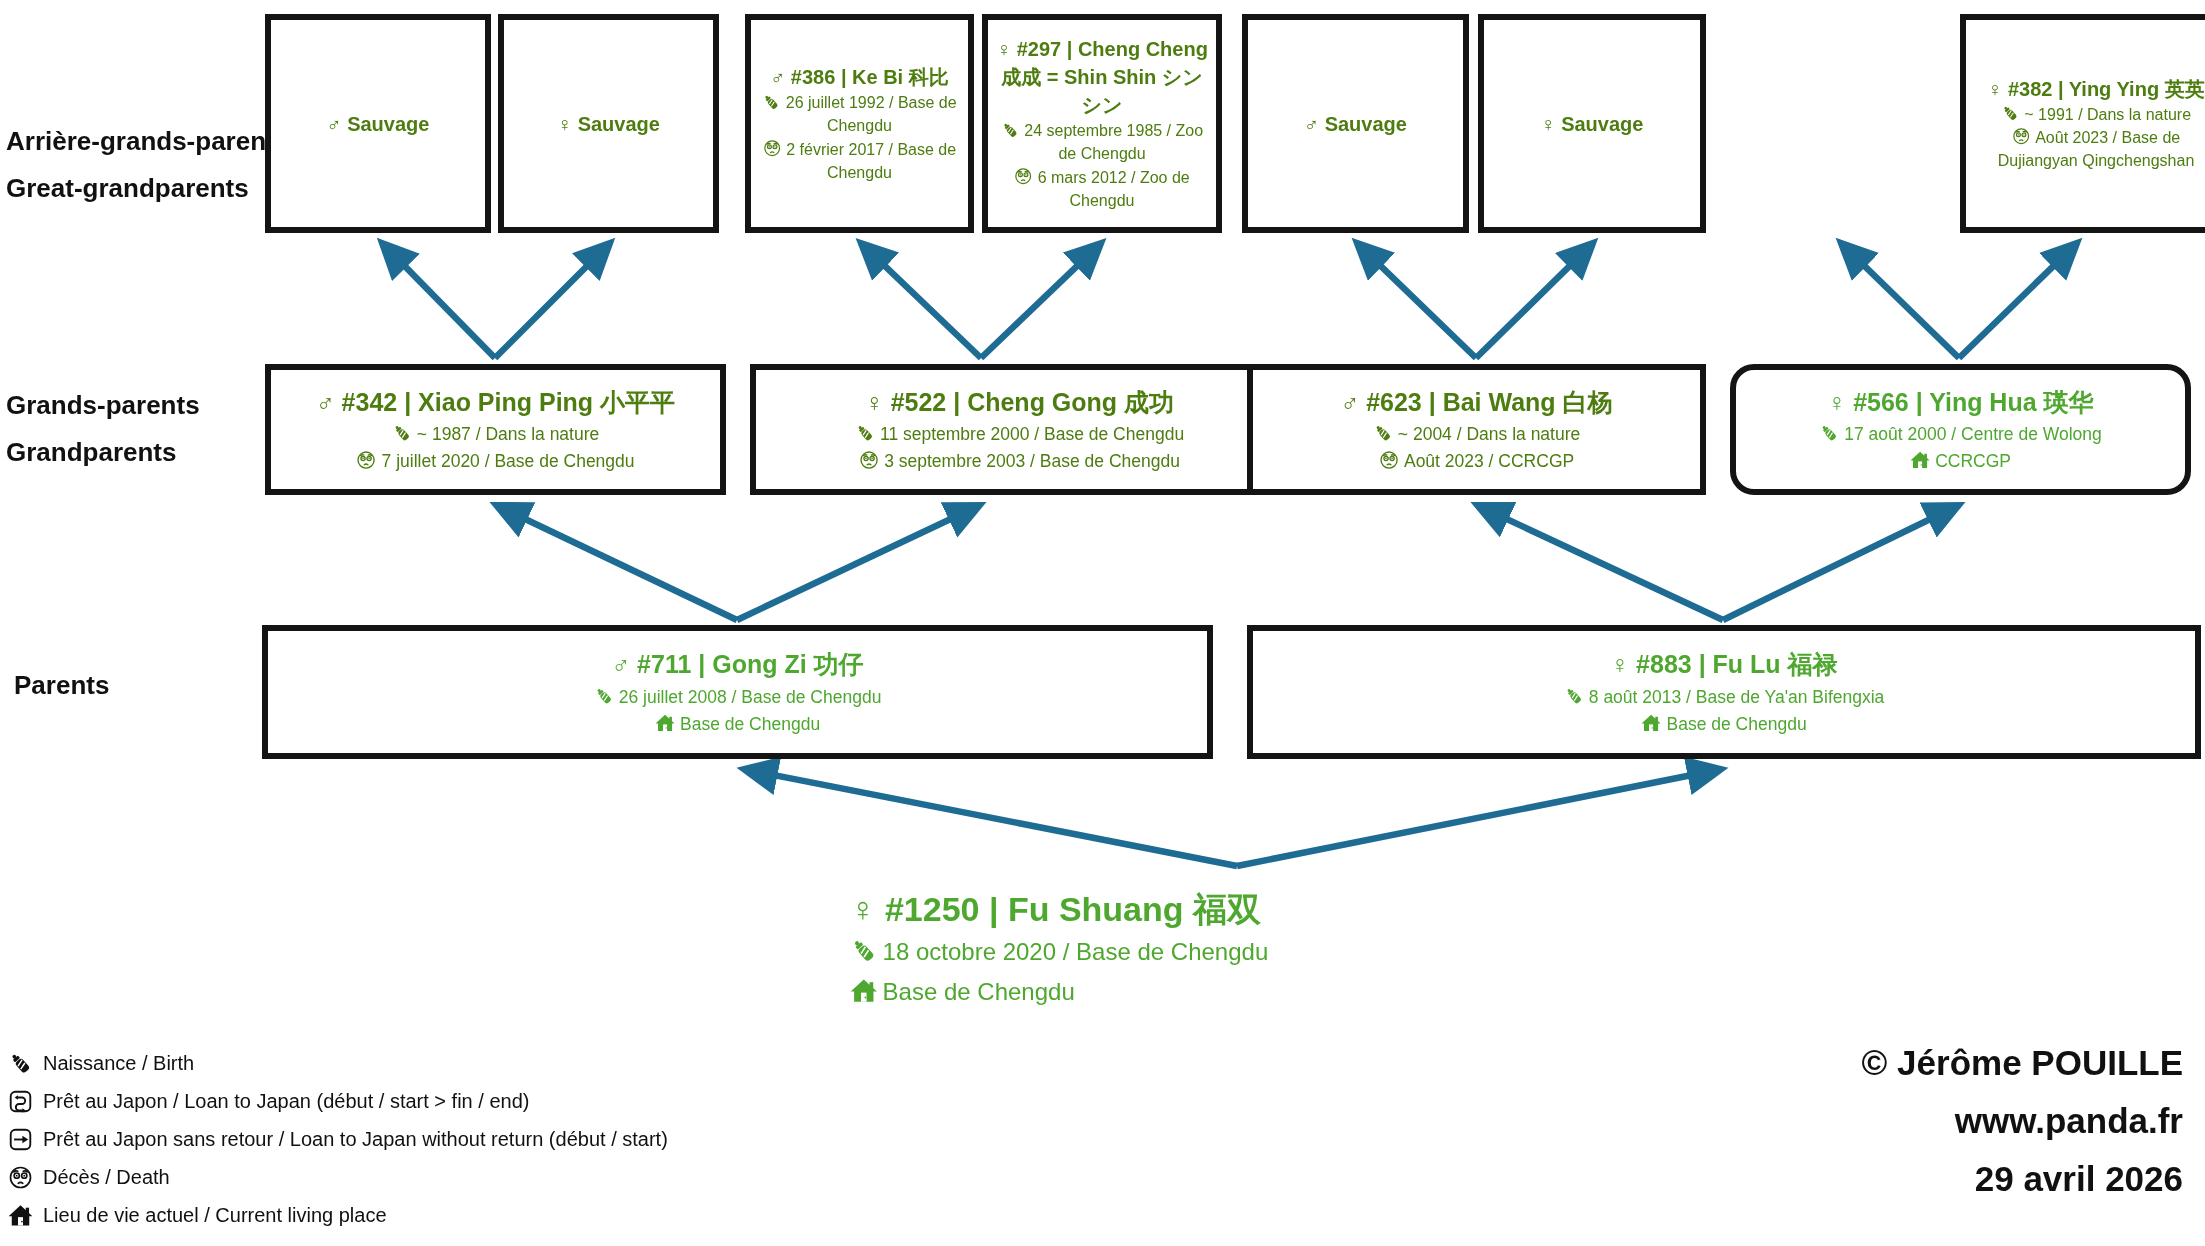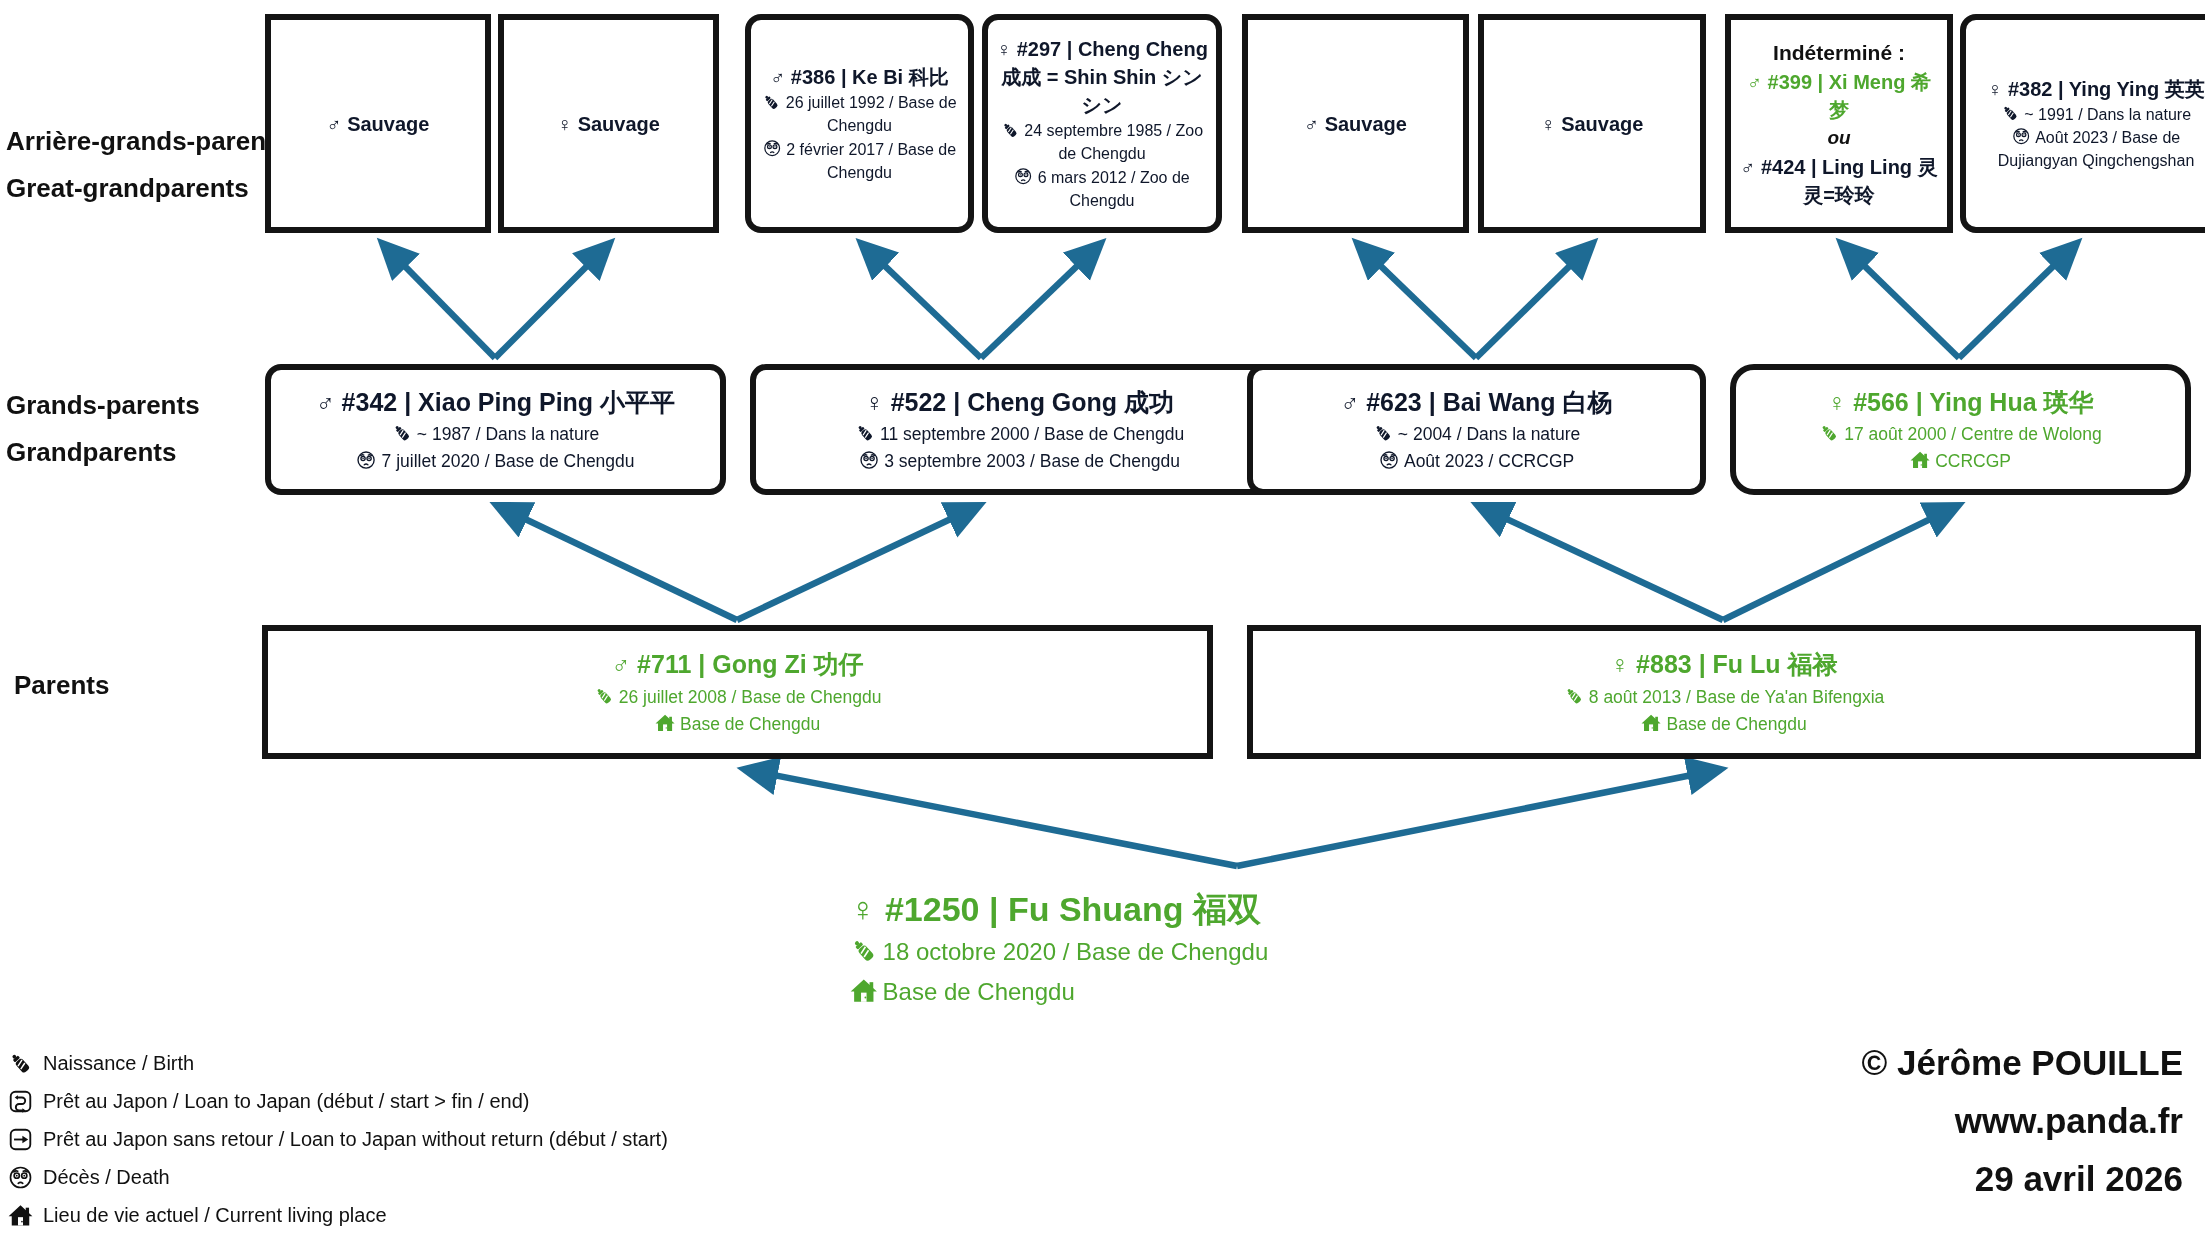--- a/index.html
+++ b/index.html
@@ -8,21 +8,21 @@
     font-family:"Liberation Sans",sans-serif;color:#111;overflow:hidden;
   }
   
   .rowlabel{position:absolute;left:6px;font-weight:bold;font-size:26px;line-height:47px;color:#111;}
   
   .pbox{
     position:absolute;box-sizing:border-box;border:6px solid #141414;background:#fff;
     display:flex;flex-direction:column;justify-content:center;align-items:center;
     text-align:center;padding:6px 8px;
   }
-  .red{color:#0f172a;border-radius:16px;}
+  .red{color:#4d7c0f;}
   .green{color:#4ea72e;}
   .title{font-weight:bold;}
   .r1 .title{font-size:20px;line-height:1.4;}
   .r1 .line{font-size:16px;line-height:1.45;}
   .r2 .title,.r3 .title{font-size:25px;line-height:1.5;}
   .r2 .line,.r3 .line{font-size:17.5px;line-height:1.55;}
   .line{display:block;}
   svg.ic{width:1.15em;height:1.15em;vertical-align:-0.18em;margin-right:5px;}
   .orline{font-style:italic;font-weight:bold;font-size:19px;line-height:1.5;color:#111;}
   .hdr{font-weight:bold;font-size:21px;color:#111;line-height:1.45;}
@@ -142,26 +142,20 @@
     <span class="line"><svg class="ic" viewBox="0 0 24 24">
           <use href="#ic-death"></use>
         </svg><span>6 mars 2012 / Zoo de Chengdu</span></span>
   </div>
   <div class="pbox r1" style="left:1242px;top:14px;width:227px;height:219px;">
     <span class="title red">♂ Sauvage</span>
   </div>
   <div class="pbox r1" style="left:1478px;top:14px;width:228px;height:219px;">
     <span class="title red">♀ Sauvage</span>
   </div>
-  <div class="pbox r1" style="left:1725px;top:14px;width:228px;height:219px;">
-    <span class="hdr">Indéterminé :</span>
-    <span class="title green">♂ #399 | Xi Meng 希梦</span>
-    <span class="orline">ou</span>
-    <span class="title red">♂ #424 | Ling Ling 灵灵=玲玲</span>
-  </div>
   <div class="pbox r1 red" style="left:1960px;top:14px;width:272px;height:219px;">
     <span class="title red">♀ #382 | Ying Ying 英英</span>
     <span class="line"><svg class="ic" viewBox="0 0 24 24">
           <use href="#ic-bottle"></use>
         </svg><span>~ 1991 / Dans la nature</span></span>
     <span class="line"><svg class="ic" viewBox="0 0 24 24">
           <use href="#ic-death"></use>
         </svg><span>Août 2023 / Base de Dujiangyan Qingchengshan</span></span>
   </div>
 

